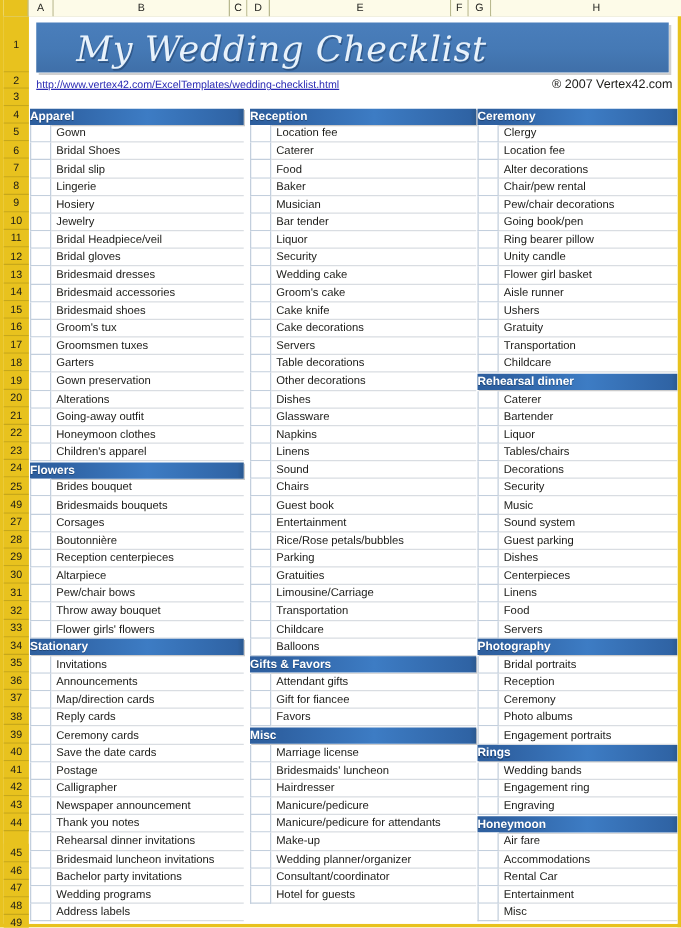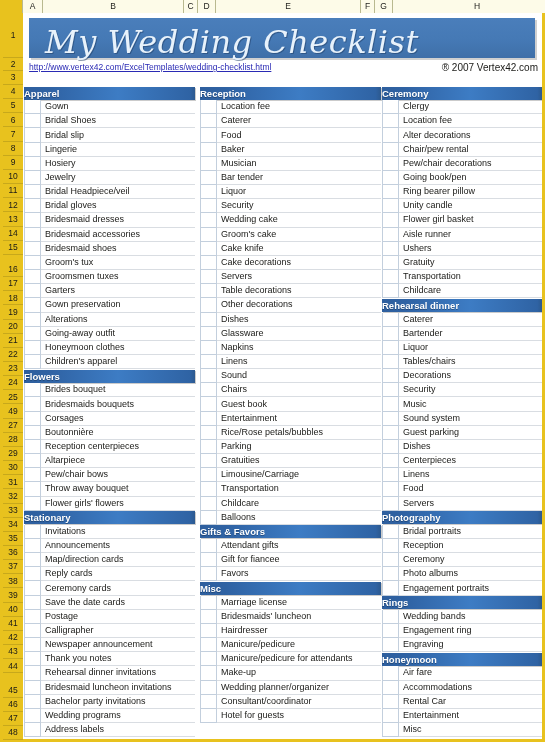--- a/index.html
+++ b/index.html
@@ -89,24 +89,24 @@
   #title-banner {
     position: absolute;
     left: 6px; top: 5px;
     width: 506px;
     height: 40px;
     background: linear-gradient(to bottom, #4a7ebb 0%, #4579b5 55%, #3f6fa8 100%);
     box-shadow: 2px 2px 0 rgba(120,120,120,0.35);
   }
   #title-text {
     position: absolute;
-    left: 16px; top: 5px;
+    left: 32px; top: 5px;
     font-family: "DejaVu Serif", "Liberation Serif", serif;
     font-style: italic;
-    font-size: 32px;
+    font-size: 28px;
     font-weight: 400;
     color: #e8f2fb;
     letter-spacing: 0.5px;
     white-space: nowrap;
     text-shadow: 1px 1px 0 rgba(30,60,100,0.5);
   }
 
   #url-link {
     position: absolute;
     left: 6px; top: 49px;
@@ -215,21 +215,21 @@
       <div class="rowcell" style="height: 14.17px;">6</div>
       <div class="rowcell" style="height: 14.17px;">7</div>
       <div class="rowcell" style="height: 14.17px;">8</div>
       <div class="rowcell" style="height: 14.17px;">9</div>
       <div class="rowcell" style="height: 14.17px;">10</div>
       <div class="rowcell" style="height: 14.17px;">11</div>
       <div class="rowcell" style="height: 14.17px;">12</div>
       <div class="rowcell" style="height: 14.17px;">13</div>
       <div class="rowcell" style="height: 14.17px;">14</div>
       <div class="rowcell" style="height: 14.17px;">15</div>
-      <div class="rowcell" style="height: 14.17px; margin-top: 8px;">16</div>
+      <div class="rowcell" style="height: 14.17px;">16</div>
       <div class="rowcell" style="height: 14.17px;">17</div>
       <div class="rowcell" style="height: 14.17px;">18</div>
       <div class="rowcell" style="height: 14.17px;">19</div>
       <div class="rowcell" style="height: 14.17px;">20</div>
       <div class="rowcell" style="height: 14.17px;">21</div>
       <div class="rowcell" style="height: 14.17px;">22</div>
       <div class="rowcell" style="height: 14.17px;">23</div>
       <div class="rowcell" style="height: 14.17px;">24</div>
       <div class="rowcell" style="height: 14.17px;">25</div>
       <div class="rowcell" style="height: 14.17px;">49</div>

